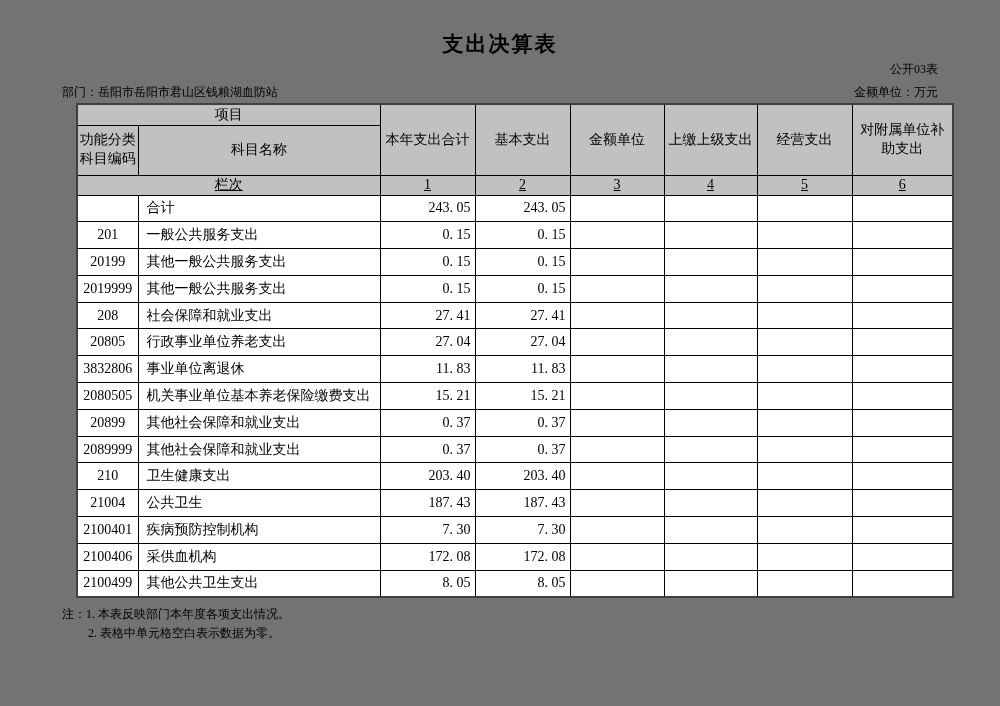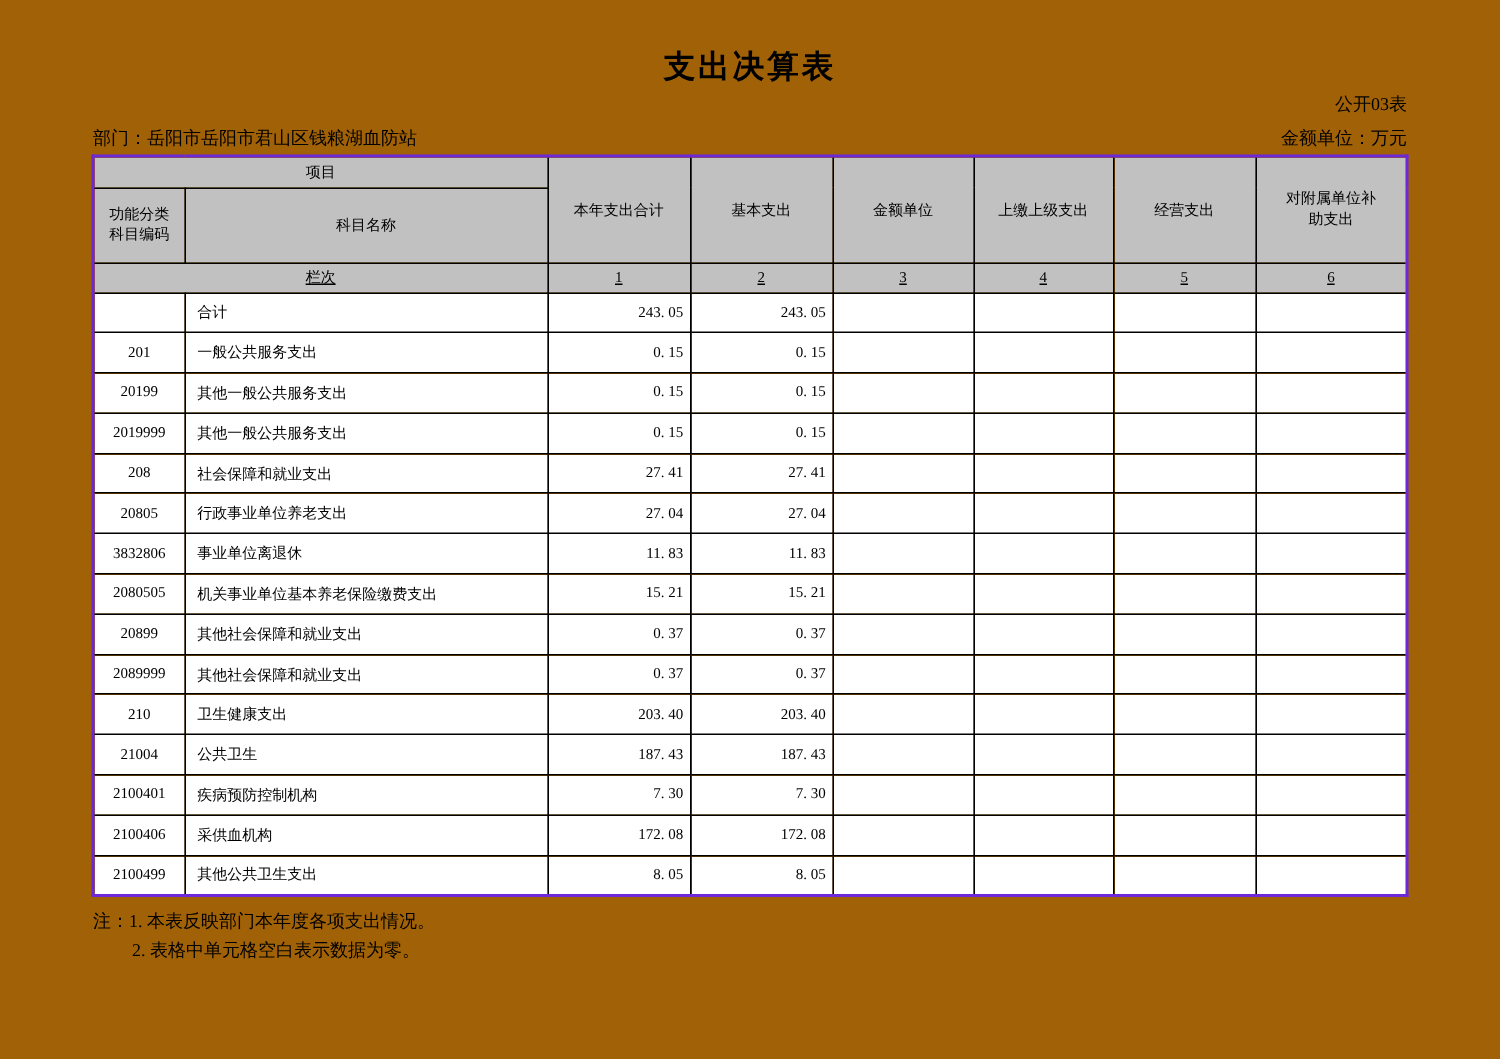--- a/index.html
+++ b/index.html
@@ -1,44 +1,44 @@
 <!DOCTYPE html>
 <html><head>
 <meta charset="utf-8">
 <style>
   * { margin:0; padding:0; box-sizing:border-box; }
   html,body { background:#ffffff; }
   .page {
     position:relative;
     width:1000px; height:706px;
-    background:#a16207;
+    background:#737373;
     font-family:"Liberation Serif","DejaVu Serif",serif;
     color:#000;
     overflow:hidden;
   }
   .title {
     position:absolute; top:30px; left:0; right:0;
     text-align:center;
     font-size:21px; letter-spacing:2px; font-weight:600;
   }
   .table-code {
     position:absolute; top:61px; right:62px;
     font-size:12px;
   }
   .meta-row {
     position:absolute; top:84px; left:62px; right:62px;
     display:flex; justify-content:space-between;
     font-size:12px;
   }
   table.report {
-    position:absolute; top:103px; left:61px;
+    position:absolute; top:103px; left:76px;
     border-collapse:collapse;
     table-layout:fixed;
-    border:2px solid #6d28d9;
-    font-size:10px;
+    border:2px solid #404040;
+    font-size:14px;
   }
   table.report th, table.report td {
     border:1px solid #000;
     font-weight:normal;
     overflow:hidden;
   }
   thead th { background:#c1c1c1; text-align:center; vertical-align:middle; }
   .row-project th { height:21px; }
   .row-subhead th { height:50px; }
   .prewrap { white-space:pre-line; line-height:1.35; }

